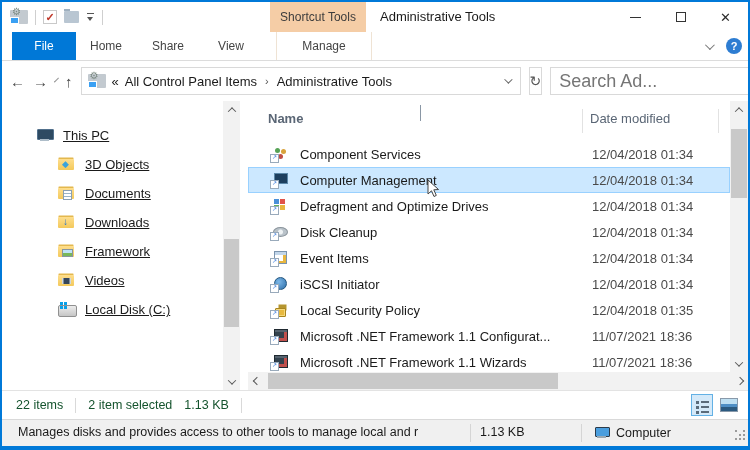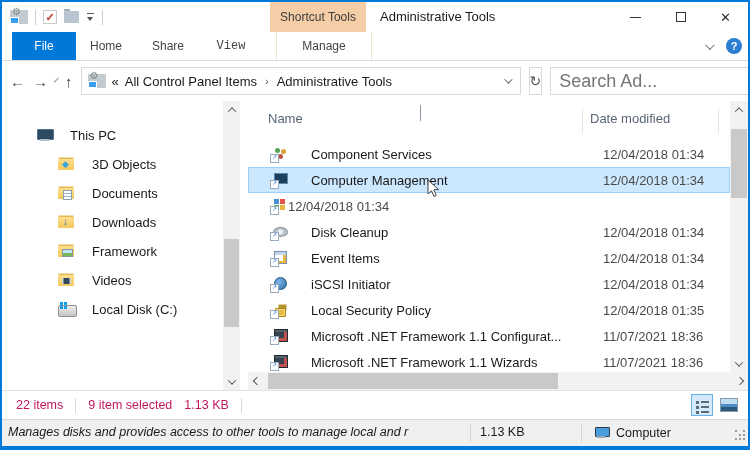--- a/index.html
+++ b/index.html
@@ -29,21 +29,21 @@
   .wc-min i { display:block; width:11px; height:1px; background:#333; }
   .wc-max i { display:block; width:10px; height:10px; border:1px solid #333; }
 
   
   .tabsrow { height:29px; position:relative; border-bottom:1px solid #dcdcdc; background:#fff; flex:none; }
   .tabs { display:flex; height:28px; font-size:12px; }
   .tab { height:28px; display:flex; align-items:center; justify-content:center; color:#444; cursor:default; }
   div.tab:nth-of-type(1){ width:64px; margin-left:10px; }
   div.tab:nth-of-type(2){ width:60px; }
   div.tab:nth-of-type(3){ width:64px; }
-  div.tab:nth-of-type(4){ width:62px;font-family:Liberation Mono, monospace; }
+  div.tab:nth-of-type(4){ width:62px; }
   div.tab:nth-of-type(5){ width:96px; margin-left:14px; border-left:1px solid #efe3d4; border-right:1px solid #efe3d4; }
   .tab.active { background:#0078d7; color:#fff; }
   .ribright { position:absolute; right:6px; top:0; height:28px; display:flex; align-items:center; gap:14px; }
   .chevdown { width:7px; height:7px; border-right:1.5px solid #777; border-bottom:1.5px solid #777; transform:rotate(45deg) translateY(-2px); }
   .helpcirc { width:16px; height:16px; border-radius:50%; background:#2d7dd2; color:#fff; font-size:11px; font-weight:bold; text-align:center; line-height:16px; }
 
   
   .addrrow { height:40px; display:flex; align-items:center; padding:0 8px; gap:8px; background:#fff; flex:none; }
   .navbtn { font-size:15px; color:#4a4a4a; width:18px; text-align:center; }
   .navchev { width:6px; height:6px; border-right:1.3px solid #999; border-bottom:1.3px solid #999; transform:rotate(45deg); margin-top:-3px; }
@@ -52,21 +52,21 @@
   .boxchev { margin-left:auto; width:6px; height:6px; border-right:1.3px solid #666; border-bottom:1.3px solid #666; transform:rotate(45deg) translateY(-2px); margin-right:4px; }
   .refreshbtn { height:28px; width:30px; border:1px solid #d9d9d9; display:flex; align-items:center; justify-content:center; font-size:14px; color:#555; }
   .searchbox { height:28px; flex:1; border:1px solid #d9d9d9; display:flex; align-items:center; padding:0 8px; gap:6px; }
   .searchbox input { border:0; outline:0; flex:1; min-width:0; font-family:"Liberation Sans",sans-serif; font-size:18px; color:#777; }
   .mag { width:9px; height:9px; border:1.6px solid #555; border-radius:50%; position:relative; flex:none; margin-right:2px; }
   .mag::after { content:""; position:absolute; width:1.8px; height:5px; background:#555; transform:rotate(-45deg); left:8px; top:6px; }
 
   
   .content { position:relative; height:289px; background:#fff; overflow:hidden; flex:none; }
   .sidebar { position:absolute; left:0; top:0; bottom:0; width:220px; padding-top:20px; overflow:hidden; }
-  .srow { height:29px; display:flex; align-items:center; gap:16px; font-size:13px; color:#1a1a1a; }
+  .srow { height:29px; display:flex; align-items:center; gap:9px; font-size:13px; color:#1a1a1a;text-decoration:underline; }
   .srow.lvl0 { padding-left:34px; }
   .srow.lvl1 { padding-left:56px; }
   .sic { width:18px; height:15px; position:relative; flex:none; }
 
   .ic-this-pc::before { content:""; position:absolute; left:1px; top:1px; width:15px; height:9px; background:#2e4a62; border:1px solid #51708c; border-radius:1px; }
   .ic-this-pc::after { content:""; position:absolute; left:4px; top:11px; width:9px; height:2px; background:#aebdc9; box-shadow:-2px 2px 0 -1px #aebdc9, 2px 2px 0 -1px #aebdc9; }
   [class*="ic-folder"]::before { content:""; position:absolute; left:0; top:2px; width:16px; height:11px; background:linear-gradient(180deg,#fede8d,#f3c95c); border-radius:1px; box-shadow:0 -2px 0 -0.5px #e3b84e; }
   [class*="ic-folder"]::after { position:absolute; }
   .ic-folder-3d::after { content:"◆"; color:#3aa3dc; font-size:9px; left:4px; top:2px; }
   .ic-folder-desktop::after { content:""; left:4px; top:6px; width:9px; height:5px; background:#3e5a70; border-bottom:2px solid #22323e; }
@@ -89,60 +89,60 @@
   .sarrow { position:absolute; width:17px; height:17px; display:flex; align-items:center; justify-content:center; }
   .chv { width:6px; height:6px; border-right:1.4px solid #5a5a5a; border-bottom:1.4px solid #5a5a5a; }
   .chv.up { transform:rotate(-135deg) translate(-1px,-1px); }
   .chv.down { transform:rotate(45deg) translate(-1px,-1px); }
   .chv.left { transform:rotate(135deg); }
   .chv.right { transform:rotate(-45deg); }
 
   
   .filelist { position:absolute; left:246px; top:0; right:18px; bottom:18px; overflow:hidden; }
   .lheader { height:40px; position:relative; color:#5a6675; font-size:13px; }
-  .hname { position:absolute; left:20px; top:10px; }
+  .hname { position:absolute; left:20px; top:10px;font-weight:bold; }
   .hsort { position:absolute; left:172px; top:4px; }
   .hsort .chv { border-color:#8a97a5; }
   .hdiv { position:absolute; top:8px; width:1px; height:24px; background:#e2e2e2; }
   .hdate { position:absolute; left:342px; top:10px; }
   .rows { position:absolute; left:0; right:0; top:40px; height:231px; overflow:hidden; }
   .frow { height:26px; display:flex; align-items:center; font-size:13px; color:#1a1a1a; border:1px solid transparent; }
   .frow.selected { background:#cce8ff; border-color:#99d1ff; }
   .fic { margin-left:22px; width:17px; height:16px; position:relative; flex:none; }
-  .fname { margin-left:23px; white-space:nowrap; overflow:hidden; flex:0 0 292px; }
+  .fname { margin-left:12px; white-space:nowrap; overflow:hidden; flex:0 0 292px; }
   .fdate { color:#4a4a4a; white-space:nowrap; }
   .fic::after { content:"↗"; position:absolute; left:-1px; bottom:-1px; width:7px; height:7px; background:#fff; border:1px solid #9ab; color:#1a66d6; font-size:6px; line-height:5px; text-align:center; }
   .fic::before { position:absolute; }
   .ic-component-services::before { content:""; left:4px; top:2px; width:5px; height:5px; border-radius:50%; background:#56a356; box-shadow:6px 1px 0 #d8a23a, 3px 6px 0 #c05046; }
   .ic-computer-management::before { content:""; left:3px; top:1px; width:12px; height:9px; background:#1d3f5e; border:1px solid #5b87a8; box-shadow:0 11px 0 -8px #8aa0b4; }
   .ic-defrag::before { content:""; left:3px; top:1px; width:5px; height:5px; background:#4a90d9; box-shadow:6px 0 0 #e0534a, 0 6px 0 #62b15c, 6px 6px 0 #e8b63f; }
   .ic-disk-cleanup::before { content:""; left:2px; top:3px; width:13px; height:8px; border-radius:50%; background:radial-gradient(circle at 50% 50%, #eef2f4 0 2px, #b9c2c9 3px); border:1px solid #8a949c; }
   .ic-event-viewer::before { content:""; left:3px; top:1px; width:11px; height:11px; background:#fff; border:1px solid #7a93ad; box-shadow:inset 0 3px 0 #c2d6ea, inset -3px -2px 0 #e8b63f; }
   .ic-iscsi::before { content:""; left:3px; top:1px; width:11px; height:11px; border-radius:50%; background:radial-gradient(circle at 35% 35%, #7db8e8, #2d6da8); border:1px solid #23567f; }
   .ic-security-policy::before { content:""; left:4px; top:6px; width:9px; height:7px; background:#e8b93f; border:1px solid #a8841f; border-radius:1px; box-shadow:inset 0 0 0 1px #f5d87a, 2px -5px 0 -1.5px #b5952f; }
   .ic-dotnet::before { content:""; left:3px; top:1px; width:12px; height:11px; background:#33424e; border:1px solid #1f2930; box-shadow:inset 0 2px 0 #55626e, inset -3px -3px 0 #c0504d; }
 
   .cursor { position:absolute; left:179px; top:78px; }
 
   
-  .statusbar { height:29px; border-top:1px solid #e3e3e3; display:flex; align-items:center; font-size:12.5px; color:#be185d; background:#fff; flex:none; }
+  .statusbar { height:29px; border-top:1px solid #e3e3e3; display:flex; align-items:center; font-size:12.5px; color:#14532d; background:#fff; flex:none; }
   .st-sep { width:1px; height:15px; background:#d9d9d9; }
   .st-items { margin-left:14px; }
   .statusbar .st-sep { margin:0 12px; }
   .st-size { margin-left:12px; }
   .viewbtns { margin-left:auto; margin-right:8px; display:flex; gap:5px; }
   .viewbtn { width:22px; height:22px; display:flex; align-items:center; justify-content:center; border:1px solid transparent; position:relative; }
   .viewbtn.sel { border-color:#63b1e5; background:#d4e9f9; }
   .vb-details::before { content:""; width:3px; height:3px; background:#5a6b7a; box-shadow:0 5px 0 #5a6b7a, 0 10px 0 #5a6b7a; position:absolute; left:4px; top:6px; }
   .vb-details::after { content:""; width:8px; height:2px; background:#5a6b7a; box-shadow:0 5px 0 #5a6b7a, 0 10px 0 #5a6b7a; position:absolute; left:9px; top:6px; }
   .vb-thumb::before { content:""; width:16px; height:12px; border:1px solid #8899aa; background:linear-gradient(180deg,#bfe0f2 0 40%, #4f8fc5 40% 70%, #2b5a80 70%); }
 
   
   .bottombar { height:27px; background:#f0f0f0; border-top:1px solid #d9d9d9; display:flex; align-items:stretch; font-size:12.5px; color:#1a1a1a; position:relative; flex:none; }
-  .b-desc { width:468px; padding-left:6px; line-height:25px; white-space:nowrap; overflow:hidden; flex:none;font-style:italic; }
+  .b-desc { width:468px; padding-left:16px; line-height:25px; white-space:nowrap; overflow:hidden; flex:none; }
   .b-sep { width:1px; background:#d5d5d5; margin:4px 0; flex:none; }
   .b-size { width:110px; padding-left:9px; line-height:25px; flex:none; }
   .b-comp { display:flex; align-items:center; gap:6px; padding-left:12px; flex:1; min-width:0; }
   .compicon { width:16px; height:13px; position:relative; flex:none; }
   .compicon::before { content:""; position:absolute; left:1px; top:0; width:13px; height:8px; background:#4a9ede; border:1px solid #2b3a4a; border-radius:1px; }
   .compicon::after { content:""; position:absolute; left:3px; top:9px; width:9px; height:2px; background:#9aa8b2; box-shadow:-2px 2px 0 -1px #9aa8b2, 2px 2px 0 -1px #9aa8b2; }
   .grip { position:absolute; right:3px; bottom:4px; width:10px; height:10px; }
   .grip::before { content:""; position:absolute; width:2px; height:2px; background:#9a9a9a; left:0; top:0;
                   box-shadow:8px 0 0 #9a9a9a, 4px 4px 0 #9a9a9a, 8px 4px 0 #9a9a9a, 0 8px 0 #9a9a9a, 4px 8px 0 #9a9a9a, 8px 8px 0 #9a9a9a; transform:translate(0,-2px) rotate(0); }
 </style>
@@ -279,20 +279,21 @@
             <span class="fname">Component Services</span>
             <span class="fdate">12/04/2018 01:34</span>
           </div>
           <div class="frow selected">
             <span class="fic ic-computer-management"></span>
             <span class="fname">Computer Management</span>
             <span class="fdate">12/04/2018 01:34</span>
           </div>
           <div class="frow">
             <span class="fic ic-defrag"></span>
+            <span class="fname">Defragment and Optimize Drives</span>
             <span class="fdate">12/04/2018 01:34</span>
           </div>
           <div class="frow">
             <span class="fic ic-disk-cleanup"></span>
             <span class="fname">Disk Cleanup</span>
             <span class="fdate">12/04/2018 01:34</span>
           </div>
           <div class="frow">
             <span class="fic ic-event-viewer"></span>
             <span class="fname">Event Items</span>
@@ -342,21 +343,21 @@
       <span class="sarrow" style="right:0;height:18px">
           <span class="chv right"></span>
         </span>
     </div>
 
   </div>
 
   <div class="statusbar">
     <span class="st-items">22 items</span>
     <span class="st-sep"></span>
-    <span>9 item selected</span>
+    <span>2 item selected</span>
     <span class="st-size">1.13 KB</span>
     <span class="st-sep"></span>
     <span class="viewbtns">
       <span class="viewbtn sel vb-details"></span>
       <span class="viewbtn vb-thumb"></span>
     </span>
   </div>
 
   <div class="bottombar">
     <span class="b-desc">Manages disks and provides access to other tools to manage local and r</span>

